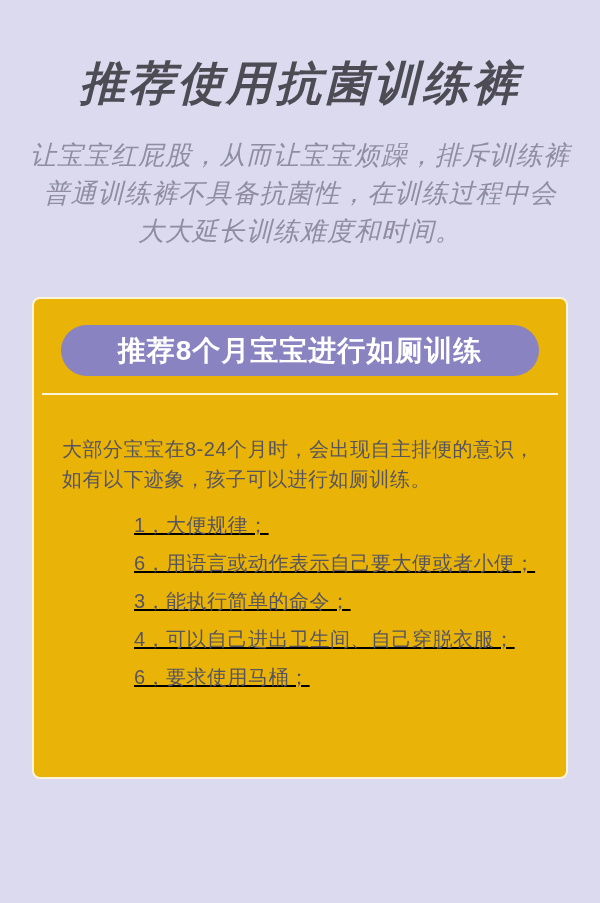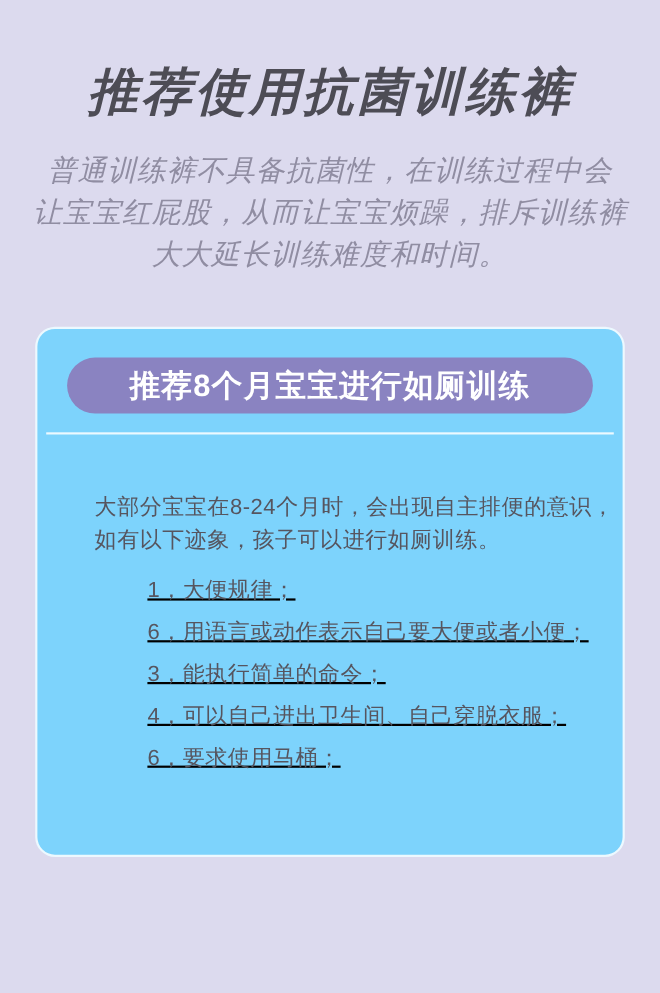--- a/index.html
+++ b/index.html
@@ -25,23 +25,23 @@
     font-size: 26px;
     color: #908da2;
     line-height: 38px;
     letter-spacing: 1px;
     white-space: nowrap;
   }
   .card {
     box-sizing: border-box;
     margin: 47px 32px 0;
     height: 482px;
-    background: #7dd3fc;
+    background: #eab308;
     border: 2px solid rgba(255, 255, 255, 0.85);
-    border-radius: 18px;
+    border-radius: 8px;
     padding-top: 26px;
   }
   .badge {
     box-sizing: border-box;
     width: 478px;
     height: 51px;
     margin: 0 auto;
     background: #8a83c1;
     border-radius: 26px;
     color: #ffffff;
@@ -51,21 +51,21 @@
     display: flex;
     align-items: center;
     justify-content: center;
     white-space: nowrap;
   }
   .divider {
     height: 2px;
     background: rgba(255, 255, 255, 0.85);
     margin: 17px 8px 0;
   }
-  .intro { margin-top: 51px; padding-left: 52px; }
+  .intro { margin-top: 39px; padding-left: 28px; }
   .intro-line {
     font-size: 20px;
     line-height: 30px;
     color: #56555f;
     letter-spacing: 0.5px;
     white-space: nowrap;
   }
   .signs {
     list-style: none;
     margin: 12px;
@@ -83,22 +83,22 @@
 </head>
 <body>
 
 <div class="page">
 
   <header class="hero">
     <h1 class="title" style="margin:0">
         <div class="title-line">推荐使用抗菌训练裤</div>
       </h1>
     <div class="subtitle">
+        <div class="subtitle-line">让宝宝红屁股，从而让宝宝烦躁，排斥训练裤</div>
         <div class="subtitle-line">普通训练裤不具备抗菌性，在训练过程中会</div>
-        <div class="subtitle-line">让宝宝红屁股，从而让宝宝烦躁，排斥训练裤</div>
         <div class="subtitle-line">大大延长训练难度和时间。</div>
       </div>
   </header>
 
   <section class="card">
     <div class="badge">推荐8个月宝宝进行如厕训练</div>
     <div class="divider"></div>
     <div class="intro">
         <div class="intro-line">大部分宝宝在8-24个月时，会出现自主排便的意识，</div>
         <div class="intro-line">如有以下迹象，孩子可以进行如厕训练。</div>

